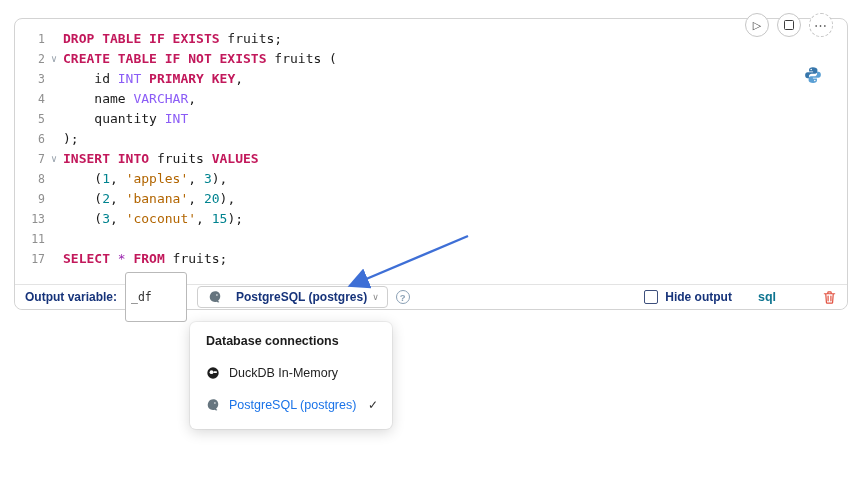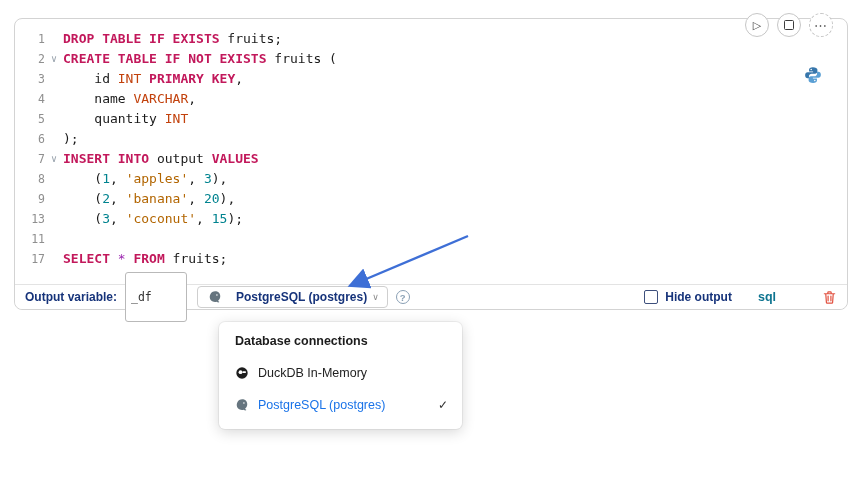--- a/index.html
+++ b/index.html
@@ -11,21 +11,21 @@
         border:1px solid #d3d3d3;border-radius:8px;background:#fff;box-sizing:border-box;}
 
   .code-area{position:absolute;left:0;top:10px;right:0;bottom:26px;overflow:hidden;
              font-family:"DejaVu Sans Mono",monospace;font-size:13px;}
   .line{display:flex;height:20px;line-height:20px;align-items:center;}
   .ln{width:30px;text-align:right;color:#8f8f8f;font-size:11.5px;flex:none;
       font-family:"DejaVu Sans Mono",monospace;}
   .fold{width:18px;flex:none;text-align:center;color:#99a3ad;font-size:10px;}
   .code{white-space:pre;color:#1a1a1a;}
   .tok-kw{color:#c2185b;font-weight:bold;}
-  .tok-ty{color:#c2410c;}
+  .tok-ty{color:#8b5cf6;}
   .tok-num{color:#00838f;}
   .tok-str{color:#b26500;}
   .tok-op{color:#9c27b0;}
   .tok-pl{color:#1a1a1a;}
 
   
   .circle-btn{position:absolute;top:13px;width:24px;height:24px;border-radius:50%;
               border:1px solid #c6c6c6;background:#fff;display:flex;align-items:center;
               justify-content:center;z-index:6;cursor:pointer;box-sizing:border-box;}
   .circle-btn.dashed{border-style:dashed;}
@@ -52,23 +52,23 @@
         color:#8aa0b5;font-size:9.5px;font-weight:bold;display:flex;align-items:center;
         justify-content:center;box-sizing:border-box;cursor:pointer;}
   .toolbar-right{margin-left:auto;display:flex;align-items:center;}
   .checkbox{width:12px;height:12px;border:1.5px solid #3d4f7c;border-radius:2px;background:#fff;
             box-sizing:content-box;cursor:pointer;}
   .hide-label{margin-left:7px;font-weight:bold;font-size:12px;color:#16337a;}
   .lang{margin-left:26px;font-weight:bold;font-size:12.5px;color:#0e7490;}
   .trash{margin-left:46px;display:flex;cursor:pointer;}
 
   
-  .menu{position:absolute;left:190px;top:322px;width:243px;background:#fff;border-radius:6px;
+  .menu{position:absolute;left:190px;top:322px;width:202px;background:#fff;border-radius:6px;
         box-shadow:0 3px 14px rgba(0,0,0,.16),0 0 0 1px rgba(0,0,0,.05);
-        padding:10px 0 8px;z-index:10;margin-left:29px;}
+        padding:10px 0 8px;z-index:10;}
   .menu-title{padding:2px 16px 9px;font-weight:bold;font-size:12.5px;color:#1c1c1c;}
   .menu-item{display:flex;align-items:center;height:32px;padding:0 14px;font-size:12.5px;
              color:#222;cursor:pointer;}
   .mi-icon{width:18px;display:flex;justify-content:center;margin-right:7px;flex:none;}
   .mi-label{white-space:nowrap;}
   .menu-item.selected .mi-label{color:#1a73e8;}
   .mi-check{margin-left:auto;color:#333;font-size:12px;}
 
   
   .annot{position:absolute;left:0;top:0;pointer-events:none;z-index:8;}
@@ -107,21 +107,21 @@
             <span class="code"><span class="tok-pl">    quantity </span><span class="tok-ty">INT</span></span>
           </div>
           <div class="line">
             <span class="ln">6</span>
             <span class="fold"></span>
             <span class="code"><span class="tok-pl">);</span></span>
           </div>
           <div class="line">
             <span class="ln">7</span>
             <span class="fold">∨</span>
-            <span class="code"><span class="tok-kw">INSERT INTO</span><span class="tok-pl"> output </span><span class="tok-kw">VALUES</span></span>
+            <span class="code"><span class="tok-kw">INSERT INTO</span><span class="tok-pl"> fruits </span><span class="tok-kw">VALUES</span></span>
           </div>
           <div class="line">
             <span class="ln">8</span>
             <span class="fold"></span>
             <span class="code"><span class="tok-pl">    (</span><span class="tok-num">1</span><span class="tok-pl">, </span><span class="tok-str">'apples'</span><span class="tok-pl">, </span><span class="tok-num">3</span><span class="tok-pl">),</span></span>
           </div>
           <div class="line">
             <span class="ln">9</span>
             <span class="fold"></span>
             <span class="code"><span class="tok-pl">    (</span><span class="tok-num">2</span><span class="tok-pl">, </span><span class="tok-str">'banana'</span><span class="tok-pl">, </span><span class="tok-num">20</span><span class="tok-pl">),</span></span>

